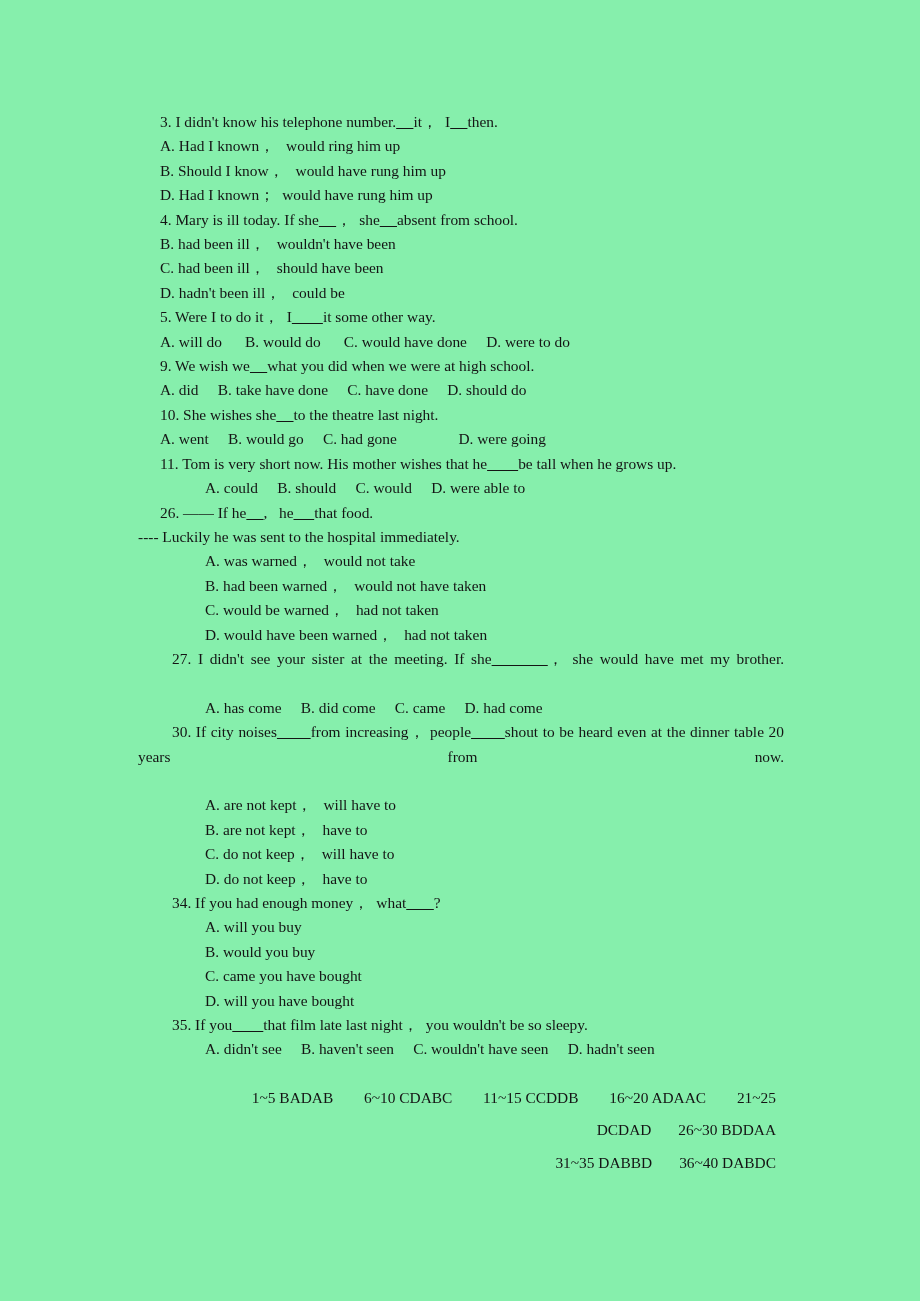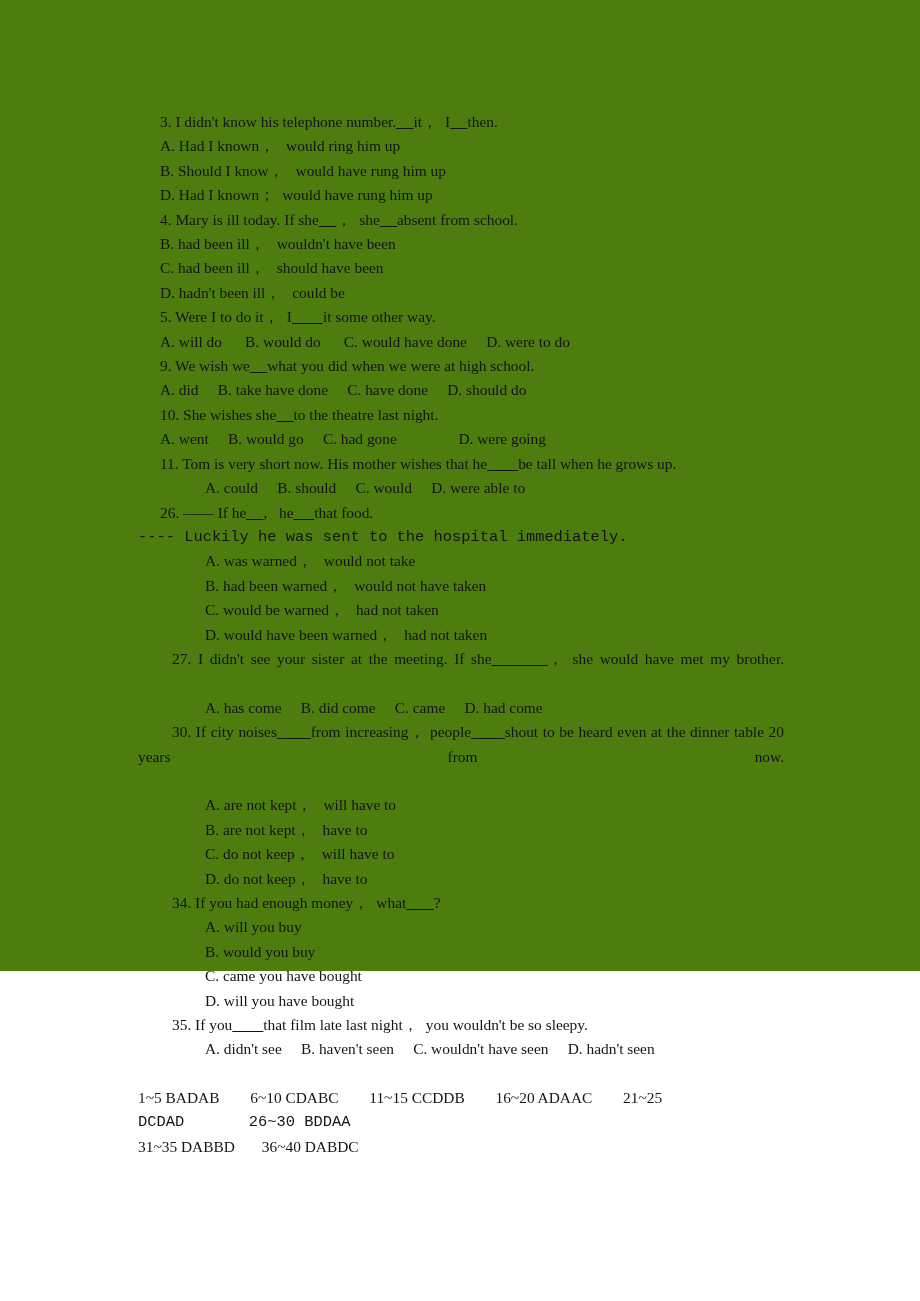--- a/index.html
+++ b/index.html
@@ -14,42 +14,42 @@
     position: relative;
     font-family: "Liberation Serif", "DejaVu Serif", serif;
     color: #111111;
     overflow: hidden;
   }
   #page {
     position: absolute;
     left: 0;
     top: 0;
     width: 920px;
-    height: 971px;
-    background: #4d7c0f;
+    height: 1301px;
+    background: #86efac;
   }
   
   #doc-body {
     position: absolute;
     left: 138px;
     top: 110px;
     width: 646px;   
     font-size: 15.4px;
     line-height: 24.4px;
     color: #141414;
     text-align: left;
   }
   .ln {
     white-space: pre-wrap;
     margin: 0;
     padding: 0;
     min-height: 24.4px;
   }
   
-  .i0  { padding-left: 0px; font-family: Liberation Mono, monospace;  }   
+  .i0  { padding-left: 0px;  }   
   .i1  { padding-left: 22px; }   
   .i2  { padding-left: 34px; font-family: Liberation Serif, serif; }   
   .i3  { padding-left: 67px; }   
   .i4  { padding-left: 32px; }   
   .i5  { padding-left: 65px; }   
 
   
   .para {
     margin: 0;
     padding: 0;
@@ -63,23 +63,24 @@
     display: inline-block;
     width: 100%;
   }
   .blank {
     text-decoration: underline;
     text-decoration-skip-ink: none;
     letter-spacing: -0.4px;
   }
   .key-line {
     white-space: pre-wrap;
-    margin: 0;
+    margin: 8px;
     padding: 0;
     min-height: 24.4px;
+    text-align: right;
   }
   #answer-key {
     margin-top: 24px;
   }
 </style>
 </head>
 <body>
 
 <div id="page">
   <div id="doc-body">

